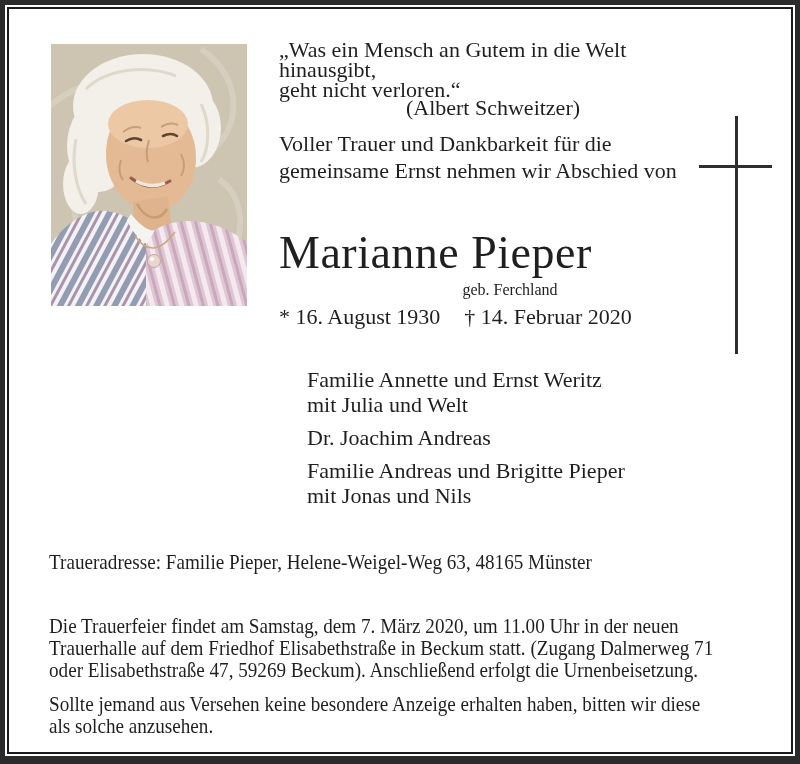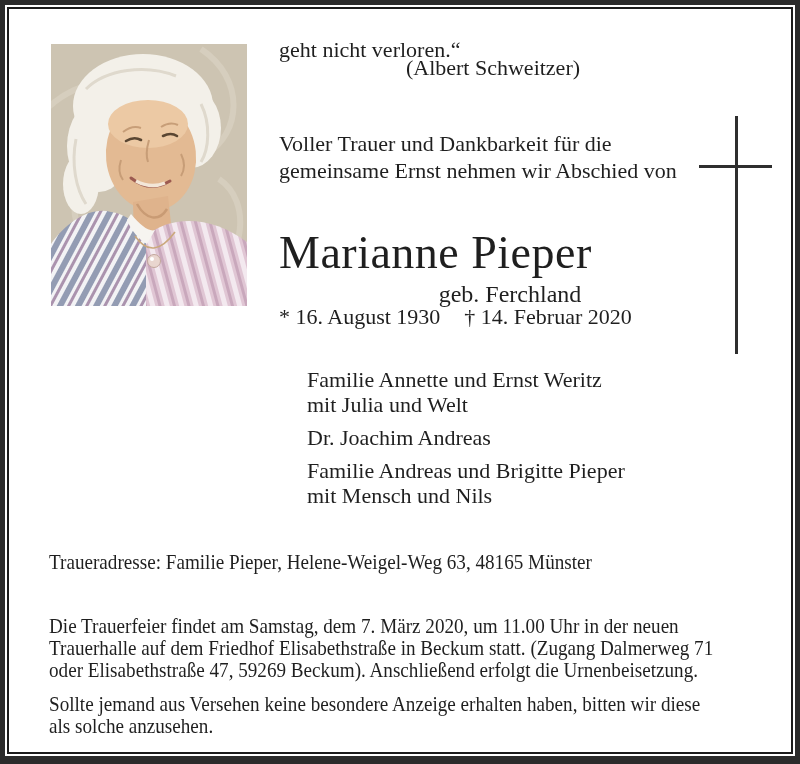--- a/index.html
+++ b/index.html
@@ -20,21 +20,21 @@
   }
   .abs{position:absolute;}
   
   .photo{left:42px;top:35px;width:196px;height:262px;overflow:hidden;}
   .photo svg{display:block;width:100%;height:100%;}
   
   .quote{left:270px;top:31px;width:436px;font-size:22px;line-height:20px;}
   .quote .attr{text-align:center;padding-right:8px;margin-top:-2px;}
   .intro{left:270px;top:121px;width:440px;font-size:22px;line-height:27px;}
   .name{left:270px;top:220px;width:462px;font-size:46px;line-height:1.05;letter-spacing:.5px;}
-  .maiden{left:270px;top:272px;width:462px;text-align:center;font-size:24px;}
+  .maiden{left:270px;top:272px;width:462px;text-align:center;font-size:16px;}
   .dates{left:270px;top:295px;width:462px;font-size:22px;}
   .dates .gap{display:inline-block;width:24px;}
   .family{left:280px;top:358px;width:440px;font-size:22px;line-height:25px;margin-left:18px;}
   .family .grp{margin:0 0 8px 0;}
   
   .cond{transform:scaleX(0.87);transform-origin:0 0;}
   .cond div{white-space:nowrap;}
   .address{left:40px;top:541px;font-size:22px;line-height:24px;}
   .funeral{left:40px;top:606px;font-size:22px;line-height:22px;}
   .note{left:40px;top:684px;font-size:22px;line-height:22px;}
@@ -101,20 +101,21 @@
         <path d="M60,168 C40,162 15,178 0,200 L0,262 L95,262 L95,196 C88,180 75,170 60,168 Z" fill="url(#stripesL)"></path>
         <path d="M95,262 L95,192 C120,170 162,172 196,198 L196,262 Z" fill="url(#stripesR)"></path>
         <path d="M80,170 C90,182 98,188 104,186 L96,200 C88,196 80,186 76,176 Z" fill="#f6f4f0"></path>
         <path d="M84,192 Q102,218 124,188" stroke="#caa87c" stroke-width="1.6" fill="none"></path>
         <circle cx="103" cy="217" r="6.5" fill="#e9d6cf" stroke="#c2a79c" stroke-width="1"></circle>
         <circle cx="101" cy="215" r="2" fill="#ffffff"></circle>
       </svg>
     </div>
 
     <div class="abs quote">
+      <div>„Was ein Mensch an Gutem in die Welt hinausgibt,</div>
       <div>geht nicht verloren.“</div>
       <div class="attr">(Albert Schweitzer)</div>
     </div>
 
     <div class="abs cross">
       <div class="v"></div>
       <div class="h"></div>
     </div>
 
     <div class="abs intro">
@@ -131,21 +132,21 @@
     <div class="abs family">
       <div class="grp">
         <div>Familie Annette und Ernst Weritz</div>
         <div>mit Julia und Welt</div>
       </div>
       <div class="grp">
         <div>Dr. Joachim Andreas</div>
       </div>
       <div class="grp">
         <div>Familie Andreas und Brigitte Pieper</div>
-        <div>mit Mensch und Nils</div>
+        <div>mit Jonas und Nils</div>
       </div>
     </div>
 
     <div class="abs address cond">
       <div>Traueradresse: Familie Pieper, Helene-Weigel-Weg 63, 48165 Münster</div>
     </div>
 
     <div class="abs funeral cond">
       <div>Die Trauerfeier findet am Samstag, dem 7. März 2020, um 11.00 Uhr in der neuen</div>
       <div>Trauerhalle auf dem Friedhof Elisabethstraße in Beckum statt. (Zugang Dalmerweg 71</div>

